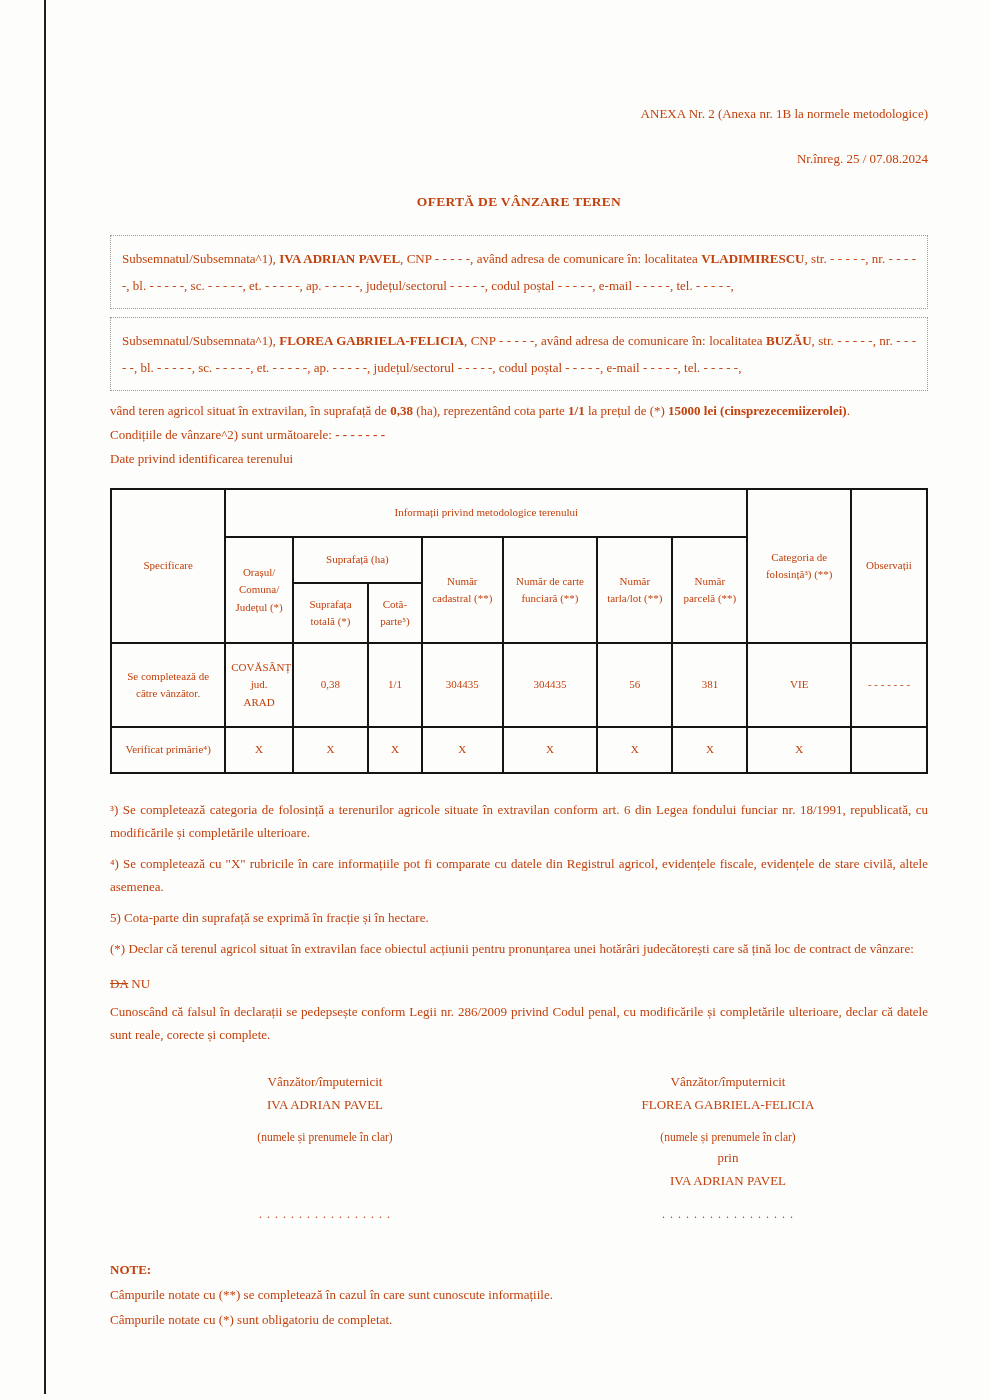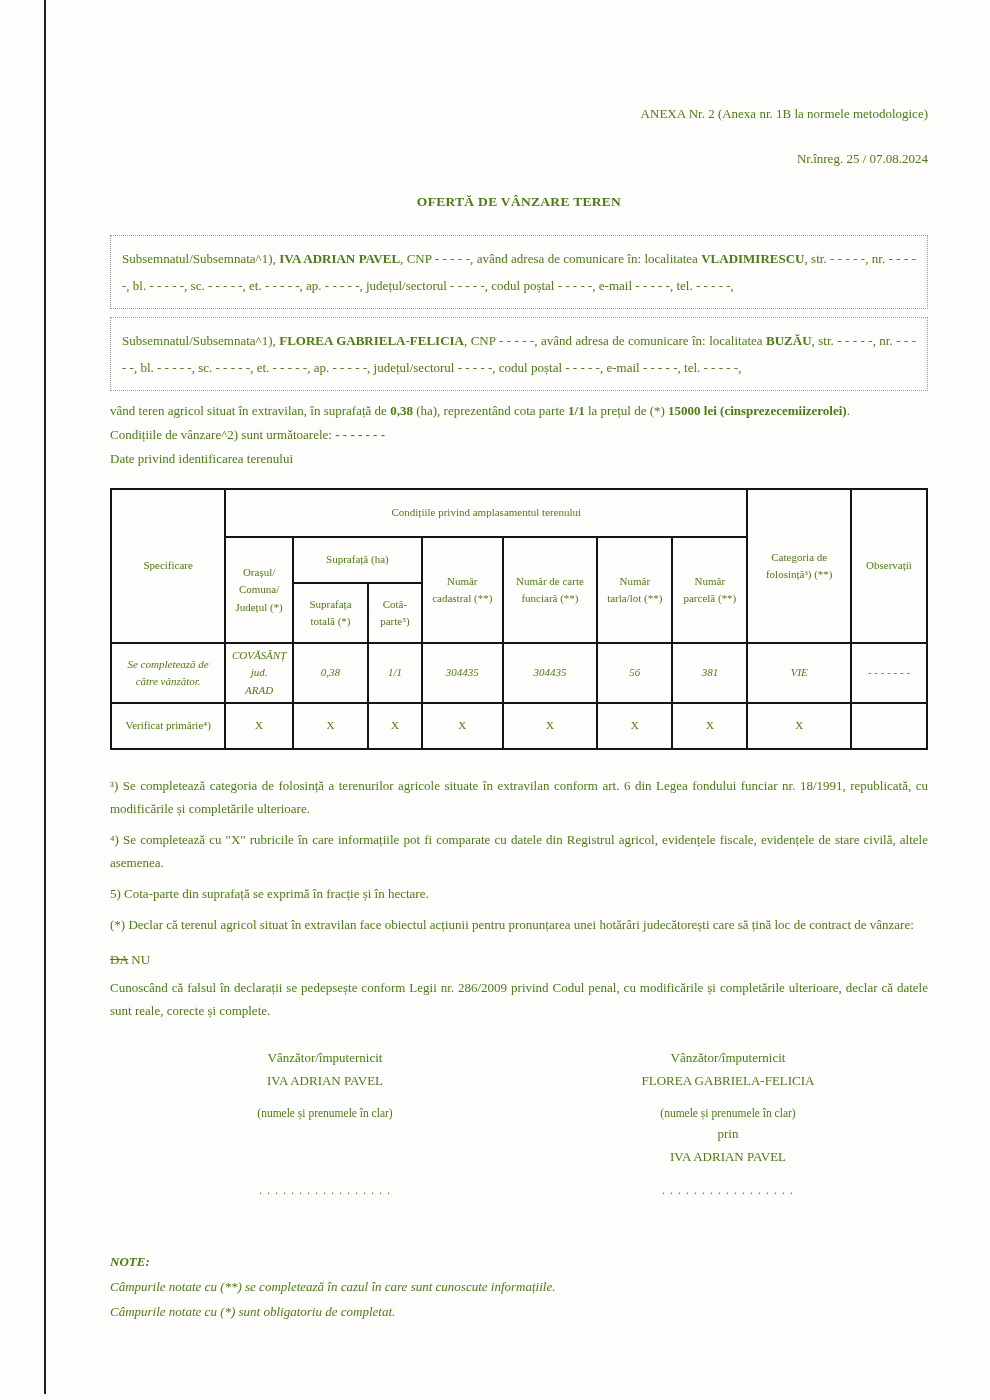--- a/index.html
+++ b/index.html
@@ -3,21 +3,21 @@
 <meta charset="utf-8">
 <style>
   * { margin: 0; padding: 0; box-sizing: border-box; }
   html, body { background: #e8e8e8; }
   body { font-family: "Liberation Serif", "DejaVu Serif", serif; }
   .page {
     position: relative;
     width: 990px; height: 1400px;
     margin: 0 auto;
     background: #fdfdfc;
-    color: #4d7c0f;
+    color: #c2410c;
     overflow: hidden;
   }
   .scan-edge {
     position: absolute;
     left: 44px; top: 0;
     width: 2px; height: 1394px;
     background: #1f1f1f;
   }
   .content {
     position: absolute;
@@ -52,21 +52,21 @@
     font-weight: normal;
     text-align: center;
     vertical-align: middle;
     padding: 3px 5px;
     font-size: 11px;
     line-height: 1.55;
   }
   .hrow1 { height: 48px; }
   .hrow2 { height: 46px; }
   .hrow3 { height: 60px; }
-  .drow  { height: 60px; font-style: italic; }
+  .drow  { height: 84px; }
   .vrow  { height: 46px; padding-left: 32px; }
   td.val { font-weight: bold; font-size: 11.5px; border-radius: 18px; }
   td.mark { font-size: 16px; }
   .loc-jud { font-weight: normal; }
   .footnote { margin-top: 0; line-height: 23px; text-align: justify; font-size: 13px; }
   .fn-wrap { margin-top: 24px; }
   .fn-gap { margin-top: 8px; }
   .danu { margin-top: 16px; font-weight: normal; }
   .strike { text-decoration: line-through; }
   .sig-row { display: flex; margin-top: 28px; }
@@ -75,21 +75,21 @@
     height: 148px; text-align: center;
   }
   .sig-left  { width: 330px; margin-left: 50px; }
   .sig-right { width: 360px; margin-left: auto; margin-right: 20px; }
   .sig-role { font-size: 13px; }
   .sig-name { margin-top: 7px; font-size: 13px; }
   .sig-note { margin-top: 18px; font-size: 11.5px; }
   .sig-prin { margin-top: 7px; font-size: 13px; }
   .sig-dots { margin-top: auto; font-size: 12px; letter-spacing: 1px; white-space: nowrap; }
   .data-line { margin-top: 52px; font-size: 13px; }
-  .note-block { margin-top: 56px; font-style: italic; }
+  .note-block { margin-top: 40px; }
   .note-title { font-weight: bold; font-size: 13px; }
   .note-line { margin-top: 9px; font-size: 13px; }
 </style>
 </head>
 <body>
 
 <div class="page">
   <div class="scan-edge"></div>
 
   <div class="content">
@@ -124,21 +124,21 @@
         <col style="width:9.9%">
           <col style="width:11.6%">
           <col style="width:9.2%">
           <col style="width:9.2%">
         <col style="width:12.7%">
           <col style="width:9.3%">
       </colgroup>
       <tbody>
           <tr class="hrow1">
         <th rowspan="3">Specificare</th>
-        <th colspan="7">Condițiile privind amplasamentul terenului</th>
+        <th colspan="7">Informații privind metodologice terenului</th>
         <th rowspan="3">Categoria de folosință³) (**)</th>
         <th rowspan="3">Observații</th>
       </tr>
       <tr class="hrow2">
         <th rowspan="2">Orașul/ Comuna/ Județul (*)</th>
         <th colspan="2">Suprafață (ha)</th>
         <th rowspan="2">Număr cadastral (**)</th>
         <th rowspan="2">Număr de carte funciară (**)</th>
         <th rowspan="2">Număr tarla/lot (**)</th>
         <th rowspan="2">Număr parcelă (**)</th>

